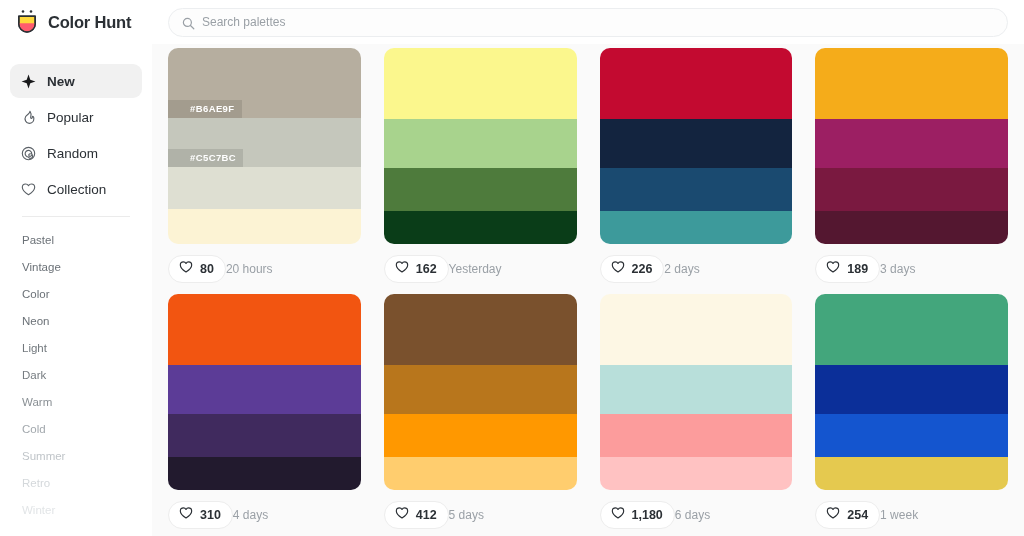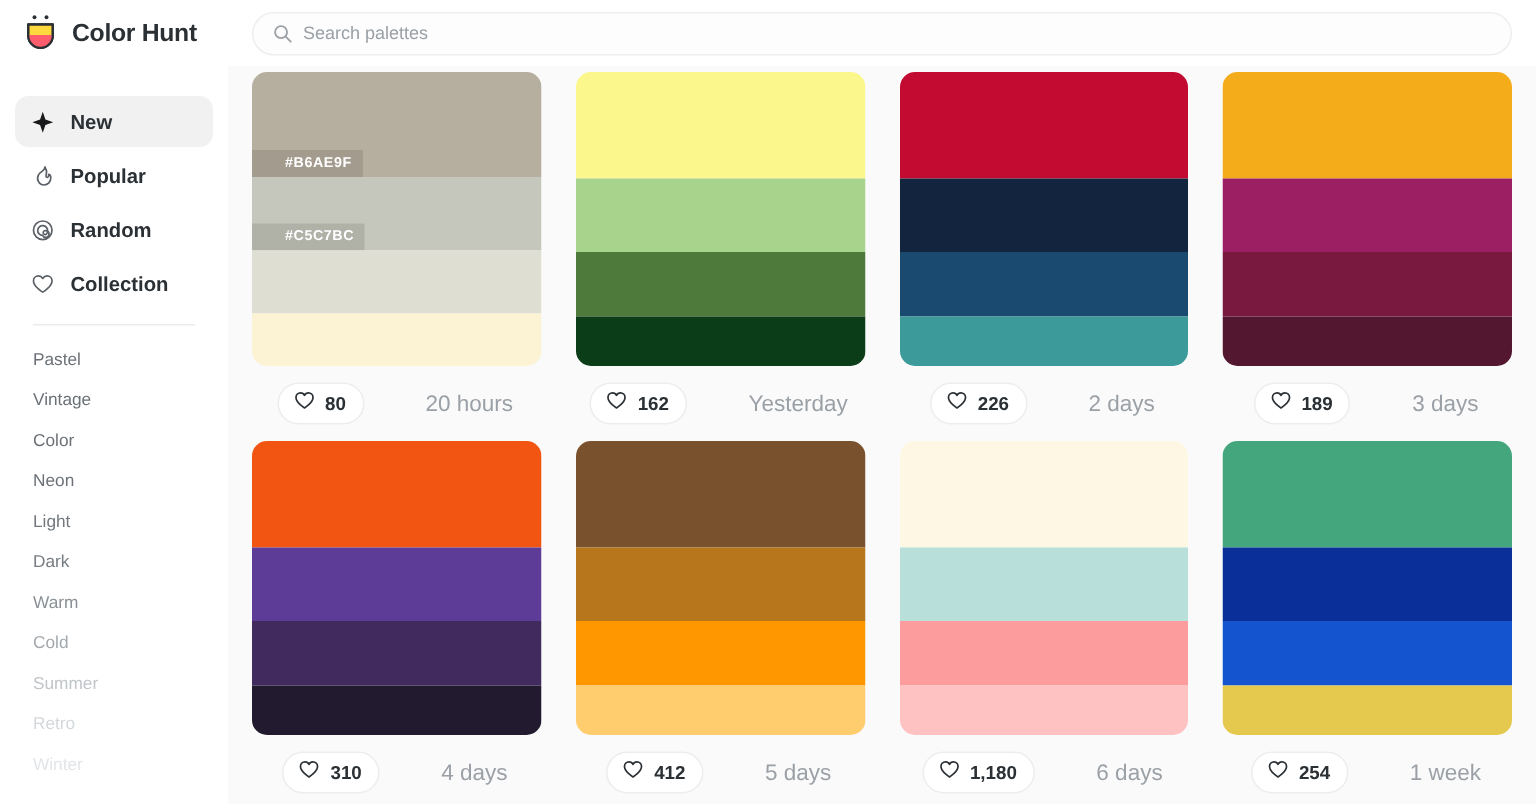--- a/index.html
+++ b/index.html
@@ -33,21 +33,21 @@
   .nav { margin-top: 20px; padding: 0 10px; }
   .nav-item {
     display: flex; align-items: center; gap: 10px;
     height: 34px; padding: 0 10px;
     border-radius: 9px;
     cursor: pointer;
     margin-bottom: 2px;
   }
   .nav-item.active { background: #f1f1f1; }
   .nav-item .nav-label {
-    font-size: 13.5px; color: #2b3035; font-weight: bold;
+    font-size: 13.5px; color: #2b3035;
   }
   .nav-item.active .nav-label { font-weight: bold; }
   .nav-icon { width: 17px; height: 17px; display: flex; align-items: center; justify-content: center; flex: 0 0 17px; }
   .nav-icon svg { display: block; }
 
   .divider {
     height: 1px; background: #ebebeb;
     margin: 10px 22px 0 22px;
   }
 
@@ -116,39 +116,38 @@
     font-size: 9.5px;
     font-weight: bold;
     letter-spacing: 0.4px;
     color: #ffffff;
     background: rgba(0,0,0,0.10);
     padding: 3px 7px 4px 22px;
     font-family: "Liberation Sans", sans-serif;
   }
   .meta {
     height: 50px;
-    display: flex; align-items: center; justify-content: center; gap: 16px;
+    display: flex; align-items: center; justify-content: flex-start;
   }
   .likes {
     display: flex; align-items: center; gap: 7px;
     height: 28px;
     padding: 0 11px 0 10px;
     border: 1px solid #ededed;
     border-radius: 14px;
     background: #ffffff;
     cursor: pointer;
   }
   .heart-icon { width: 14px; height: 14px; flex: 0 0 14px; }
   .like-count {
     font-size: 12.5px; font-weight: bold; color: #2b3035;
   }
   .time {
-    font-size: 15px; color: #9aa0a6;
+    font-size: 12px; color: #9aa0a6;
     padding-right: 2px;
-    margin-left: 25px;
   }
 </style>
 </head>
 <body>
 
 <div class="app">
 
   <aside class="sidebar">
 
     <div class="brand">

